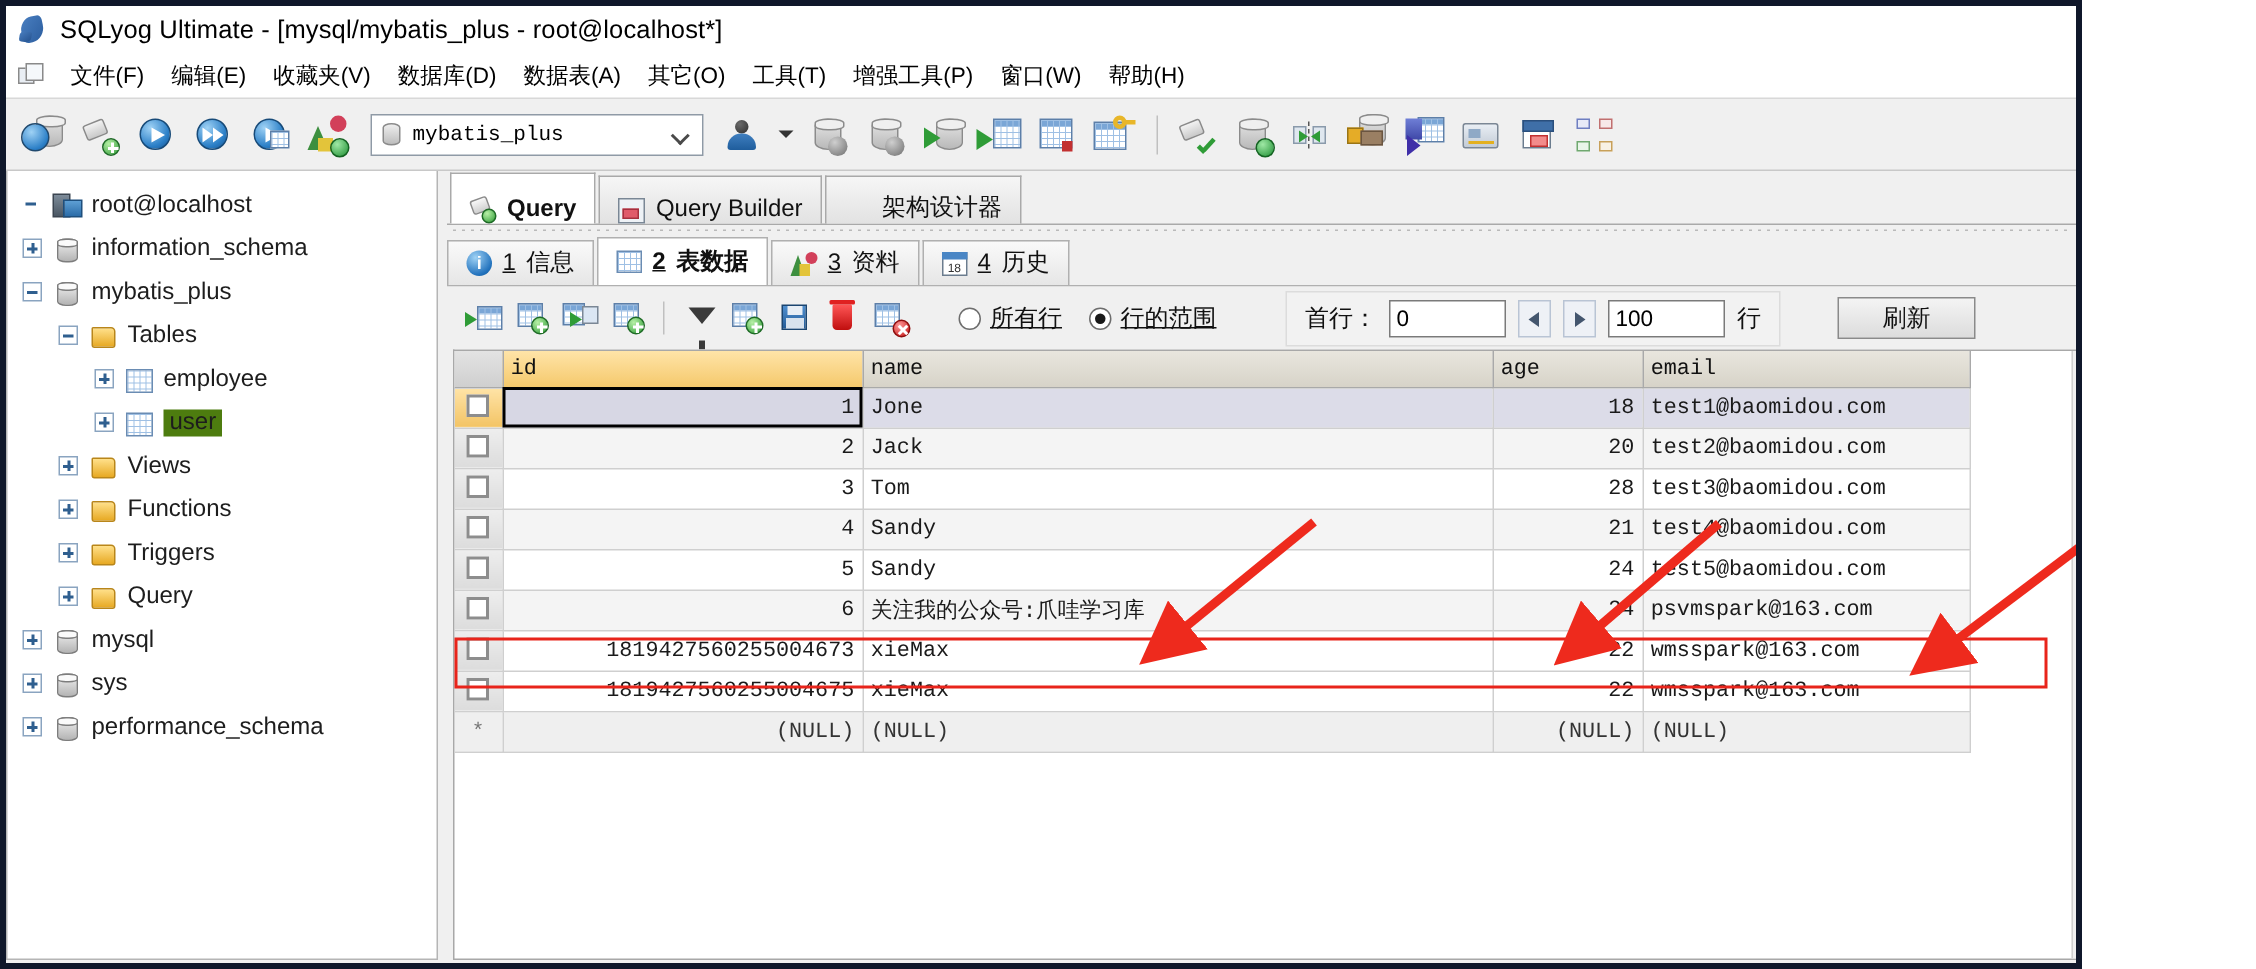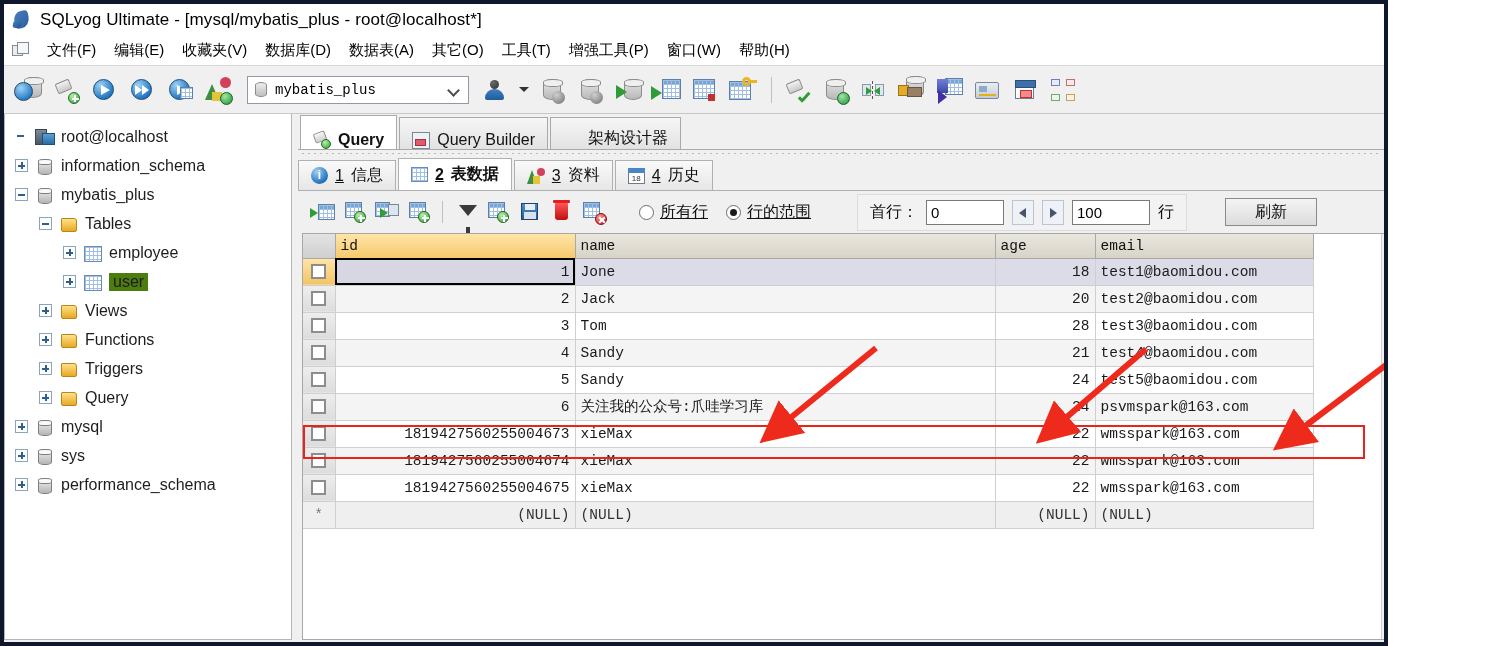--- a/index.html
+++ b/index.html
@@ -732,27 +732,20 @@
               <td class="num">24</td>
               <td>psvmspark@163.com</td>
             </tr>
             <tr class="even">
               <td class="selcell"><span class="cbox"></span></td>
               <td class="num">1819427560255004673</td>
               <td>xieMax</td>
               <td class="num">22</td>
               <td>wmsspark@163.com</td>
             </tr>
-            <tr class="alt">
-              <td class="selcell"><span class="cbox"></span></td>
-              <td class="num">1819427560255004674</td>
-              <td>xieMax</td>
-              <td class="num">22</td>
-              <td>wmsspark@163.com</td>
-            </tr>
             <tr class="even">
               <td class="selcell"><span class="cbox"></span></td>
               <td class="num">1819427560255004675</td>
               <td>xieMax</td>
               <td class="num">22</td>
               <td>wmsspark@163.com</td>
             </tr>
             <tr class="nullrow">
               <td class="selcell"><span class="star">*</span></td>
               <td class="num">(NULL)</td>

